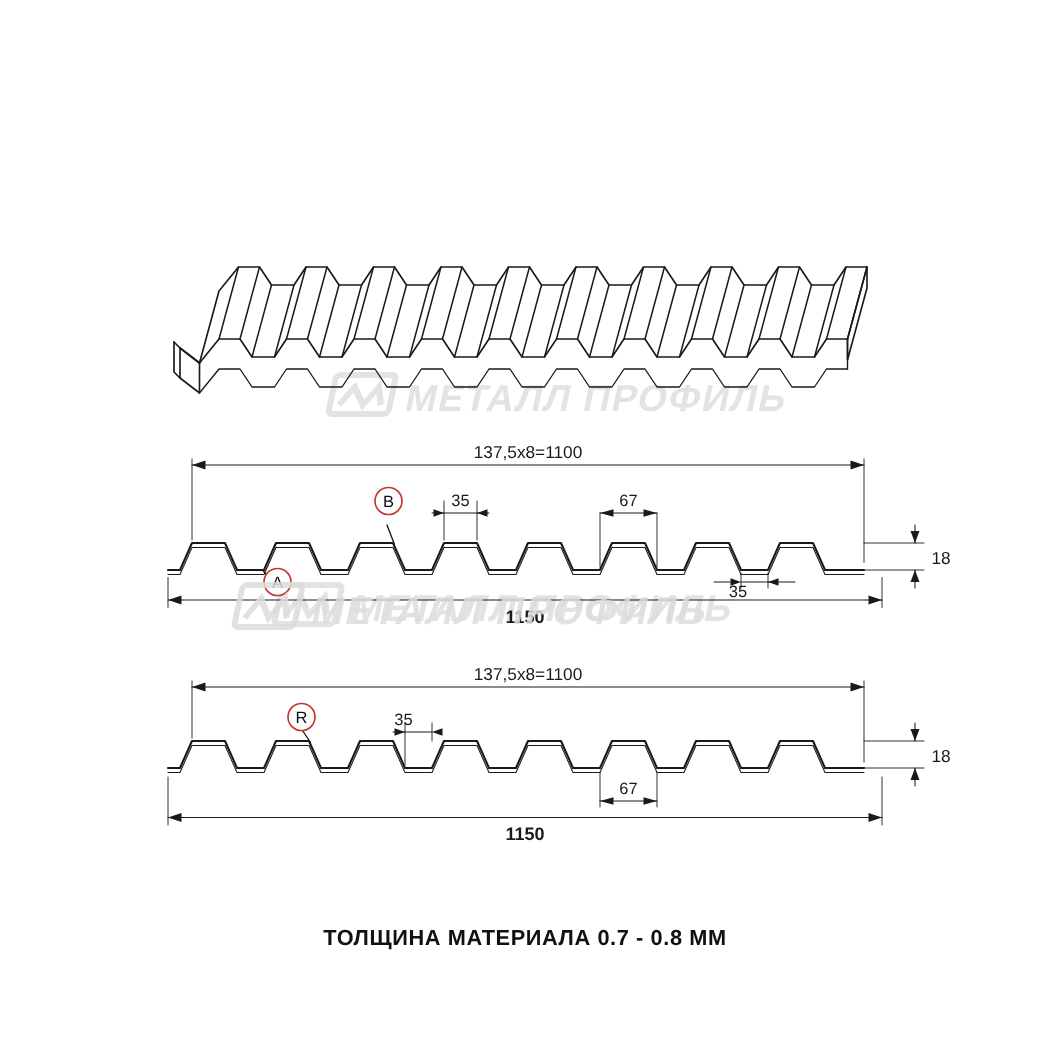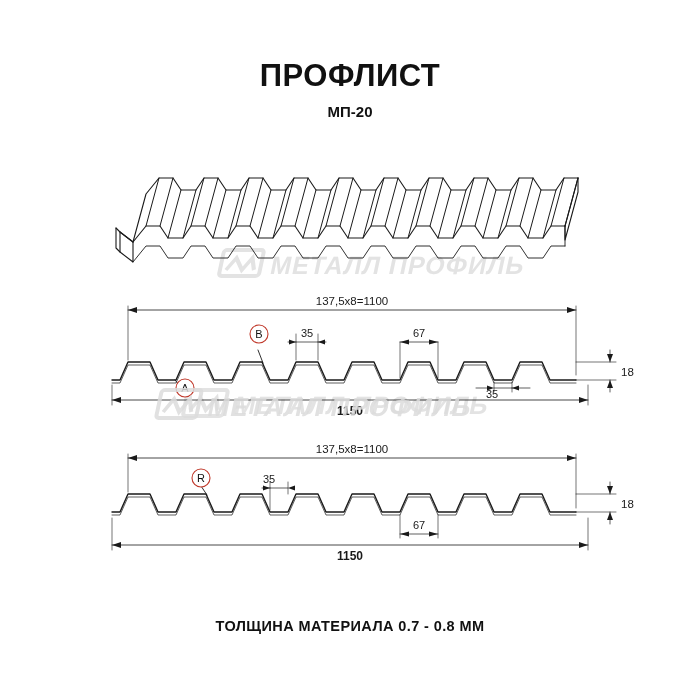--- a/index.html
+++ b/index.html
@@ -65,22 +65,20 @@
   
   text {
     font-family: "Liberation Sans", sans-serif;
   }
 </style>
 </head>
 <body>
 
 <div class="page">
 
-  <div class="title">ПРОФЛИСТ</div>
-  <div class="subtitle">МП-20</div>
 
   <svg class="layer" viewBox="0 0 700 700" xmlns="http://www.w3.org/2000/svg">
     <g fill="#e3e3e3" stroke="none">
 
       <g transform="translate(228,232)">
         <g transform="skewX(-12)">
           <rect x="0" y="18" width="40" height="26" rx="3" fill="none" stroke="#e3e3e3" stroke-width="4"></rect>
           <path d="M6 38 L14 26 L22 38 L30 26 L34 38" fill="none" stroke="#e3e3e3" stroke-width="4"></path>
           <text x="50" y="42" font-size="25" font-weight="bold" fill="#e3e3e3" letter-spacing="1">МЕТАЛЛ ПРОФИЛЬ</text>
         </g>

